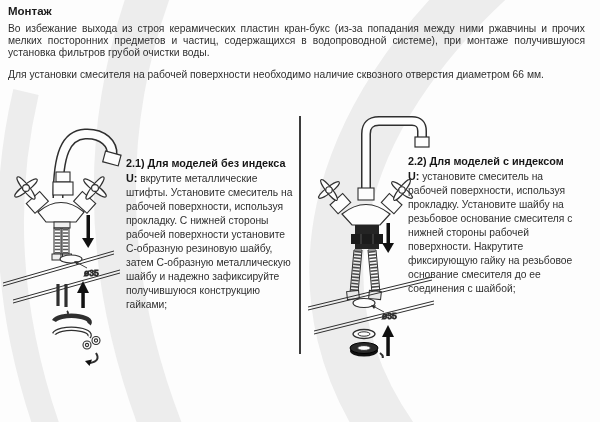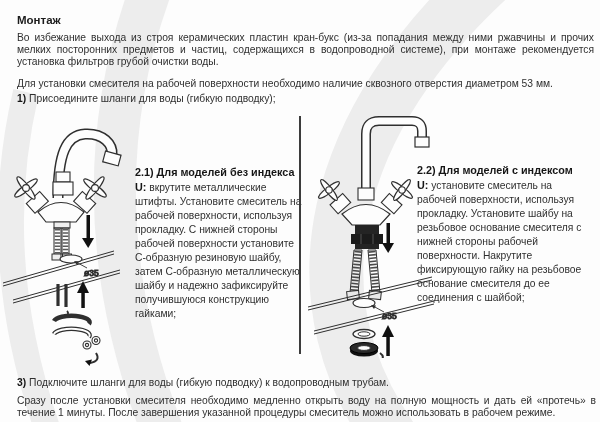--- a/index.html
+++ b/index.html
@@ -2,21 +2,21 @@
 <html><head>
 <meta charset="utf-8">
 <style>
   html,body{margin:0;padding:0;background:#fff;}
   .page{
     position:relative;width:600px;height:422px;overflow:hidden;
     background:#fdfdfd;color:#2f2f2f;
     font-family:"Liberation Sans",sans-serif;
   }
   .wm{position:absolute;left:0;top:0;z-index:0;}
-  .txt{position:absolute;z-index:2;margin:9px;font-size:10.3px;line-height:11.8px;}
+  .txt{position:absolute;z-index:2;margin:0;font-size:10.3px;line-height:11.8px;}
   .title{left:8px;top:6px;font-size:11.5px;font-weight:bold;color:#1c1c1c;}
   .intro{left:8px;top:23px;width:577px;text-align:justify;}
   .note{left:8px;top:69px;width:577px;}
   .step1{left:8px;top:84px;width:577px;}
   .step3{left:8px;top:368px;width:580px;}
   .outro{left:8px;top:386px;width:579px;text-align:justify;line-height:12px;}
   .coltext{font-size:10.3px;line-height:14px;}
   .coltext b{font-size:10.8px;color:#161616;}
   .lefttext{left:126px;top:156px;width:170px;}
   .righttext{left:408px;top:154px;width:168px;}
@@ -33,28 +33,24 @@
 <div class="page">
 
   <svg class="wm" width="600" height="422" viewBox="0 0 600 422" aria-hidden="true">
     <path d="M 158,-30 Q 66,200 170,450" fill="none" stroke="#ededed" stroke-width="42"></path>
     <path d="M 26,92 Q -14,262 52,442" fill="none" stroke="#ededed" stroke-width="26"></path>
     <path d="M 498,-30 C 332,118 282,300 404,455" fill="none" stroke="#ededed" stroke-width="54"></path>
   </svg>
 
   <h1 class="txt title">Монтаж</h1>
 
-  <p class="txt intro">Во избежание выхода из строя керамических пластин кран-букс (из-за попадания между ними ржавчины и прочих мелких посторонних предметов и частиц, содержащихся в водопроводной системе), при монтаже рекомендуется установка фильтров грубой очистки воды.</p>
-
-  <p class="txt note">Для установки смесителя на рабочей поверхности необходимо наличие сквозного отверстия диаметром 53 мм.</p>
-
-  <p class="txt step1">
-    <b>1)</b>
-    <span>Присоедините шланги для воды (гибкую подводку);</span>
-  </p>
+  <p class="txt intro">Во избежание выхода из строя керамических пластин кран-букс (из-за попадания между ними ржавчины и прочих мелких посторонних предметов и частиц, содержащихся в водопроводной системе), при монтаже получившуюся установка фильтров грубой очистки воды.</p>
+
+  <p class="txt note">Для установки смесителя на рабочей поверхности необходимо наличие сквозного отверстия диаметром 66 мм.</p>
+
 
   <svg class="diag diagL" width="135" height="258" viewBox="0 0 135 258">
     <g stroke="#2f2f2f" fill="none">
 
       <path d="M 58,90 C 58,46 66,27 85,26 C 103,25 113,36 112,47" stroke-width="11"></path>
       <path d="M 58,90 C 58,46 66,27 85,26 C 103,25 113,36 112,47" stroke="#fdfdfd" stroke-width="8"></path>
       <g transform="rotate(15 112 50)">
         <rect x="104" y="45" width="16" height="11" fill="#fdfdfd" stroke-width="1.2"></rect>
       </g>
 
@@ -219,20 +215,15 @@
         <polygon points="73,251 80,251 76,258" fill="#111" stroke="none"></polygon>
       </g>
     </g>
   </svg>
 
   <p class="txt coltext righttext">
     <b>2.2) Для моделей с индексом U:</b>
     <span>установите смеситель на рабочей поверхности, используя прокладку. Установите шайбу на резьбовое основание смесителя с нижней стороны рабочей поверхности. Накрутите фиксирующую гайку на резьбовое основание смесителя до ее соединения с шайбой;</span>
   </p>
 
-  <p class="txt step3">
-    <b>3)</b>
-    <span>Подключите шланги для воды (гибкую подводку) к водопроводным трубам.</span>
-  </p>
-
-  <p class="txt outro">Сразу после установки смесителя необходимо медленно открыть воду на полную мощность и дать ей «протечь» в течение 1 минуты. После завершения указанной процедуры смеситель можно использовать в рабочем режиме.</p>
+
 
 </div>
 
 </body></html>

